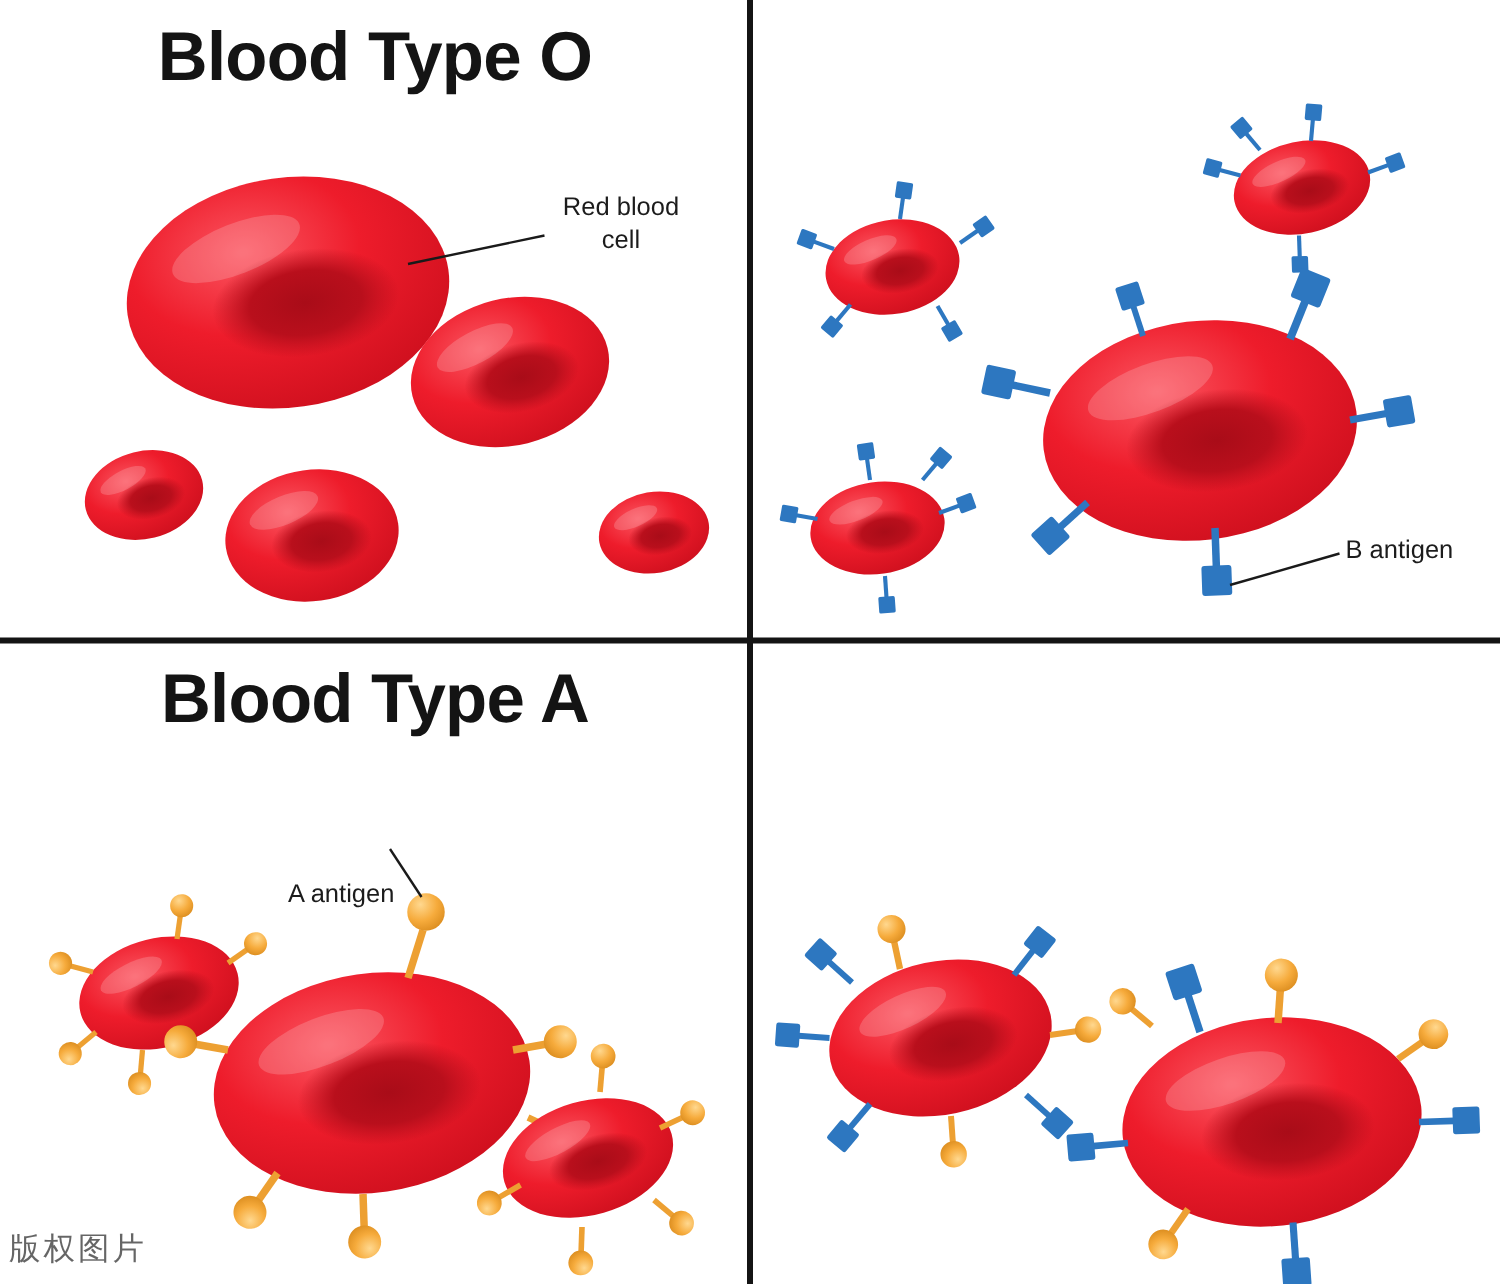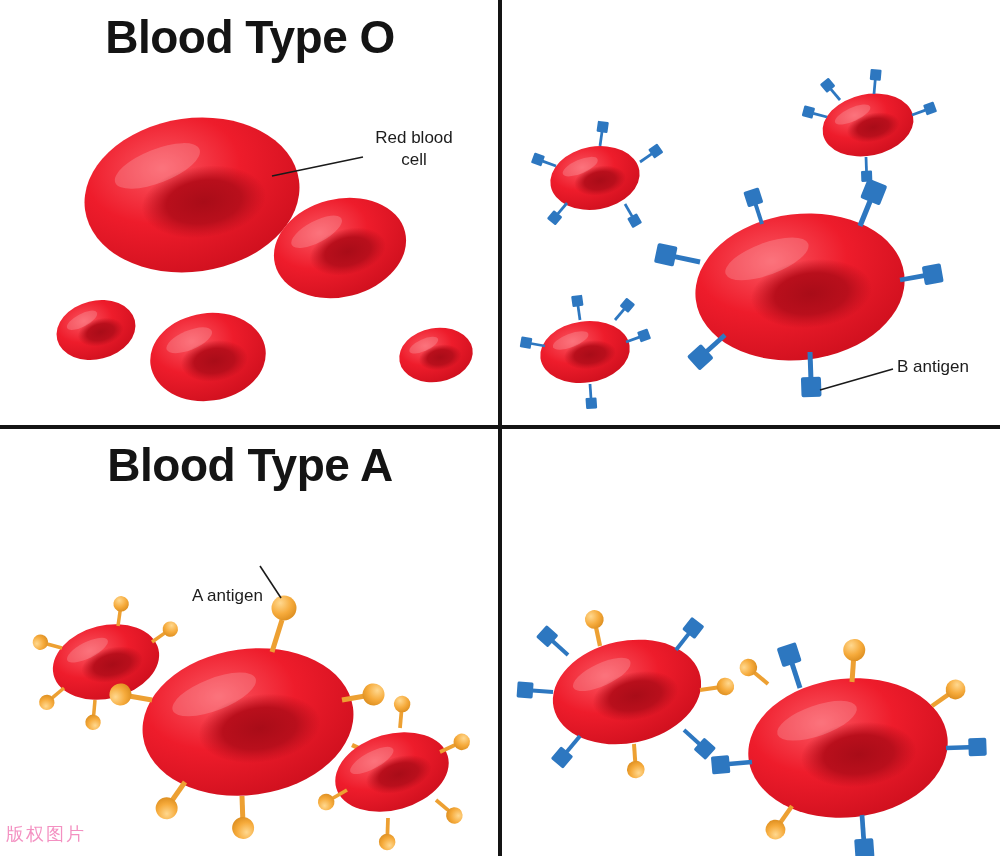--- a/index.html
+++ b/index.html
@@ -46,23 +46,23 @@
     color: #1c1c1c;
     text-align: center;
   }
   .ann-o { left: 368px; top: 127px; width: 92px; }
   .ann-b { left: 897px; top: 356px; white-space: nowrap; }
   .ann-a { left: 192px; top: 537px; white-space: nowrap; margin-top: 48px; }
 
   .watermark {
     position: absolute;
     left: 6px; bottom: 10px;
-    font-size: 18px;
+    font-size: 21px;
     letter-spacing: 2px;
-    color: #ec4899;
+    color: #000000;
     opacity: 0.6;
     user-select: none;
   }
 </style>
 </head>
 <body>
 
 <div class="figure">
 
   <svg class="svg-layer" width="1000" height="856" viewBox="0 0 1000 856">

